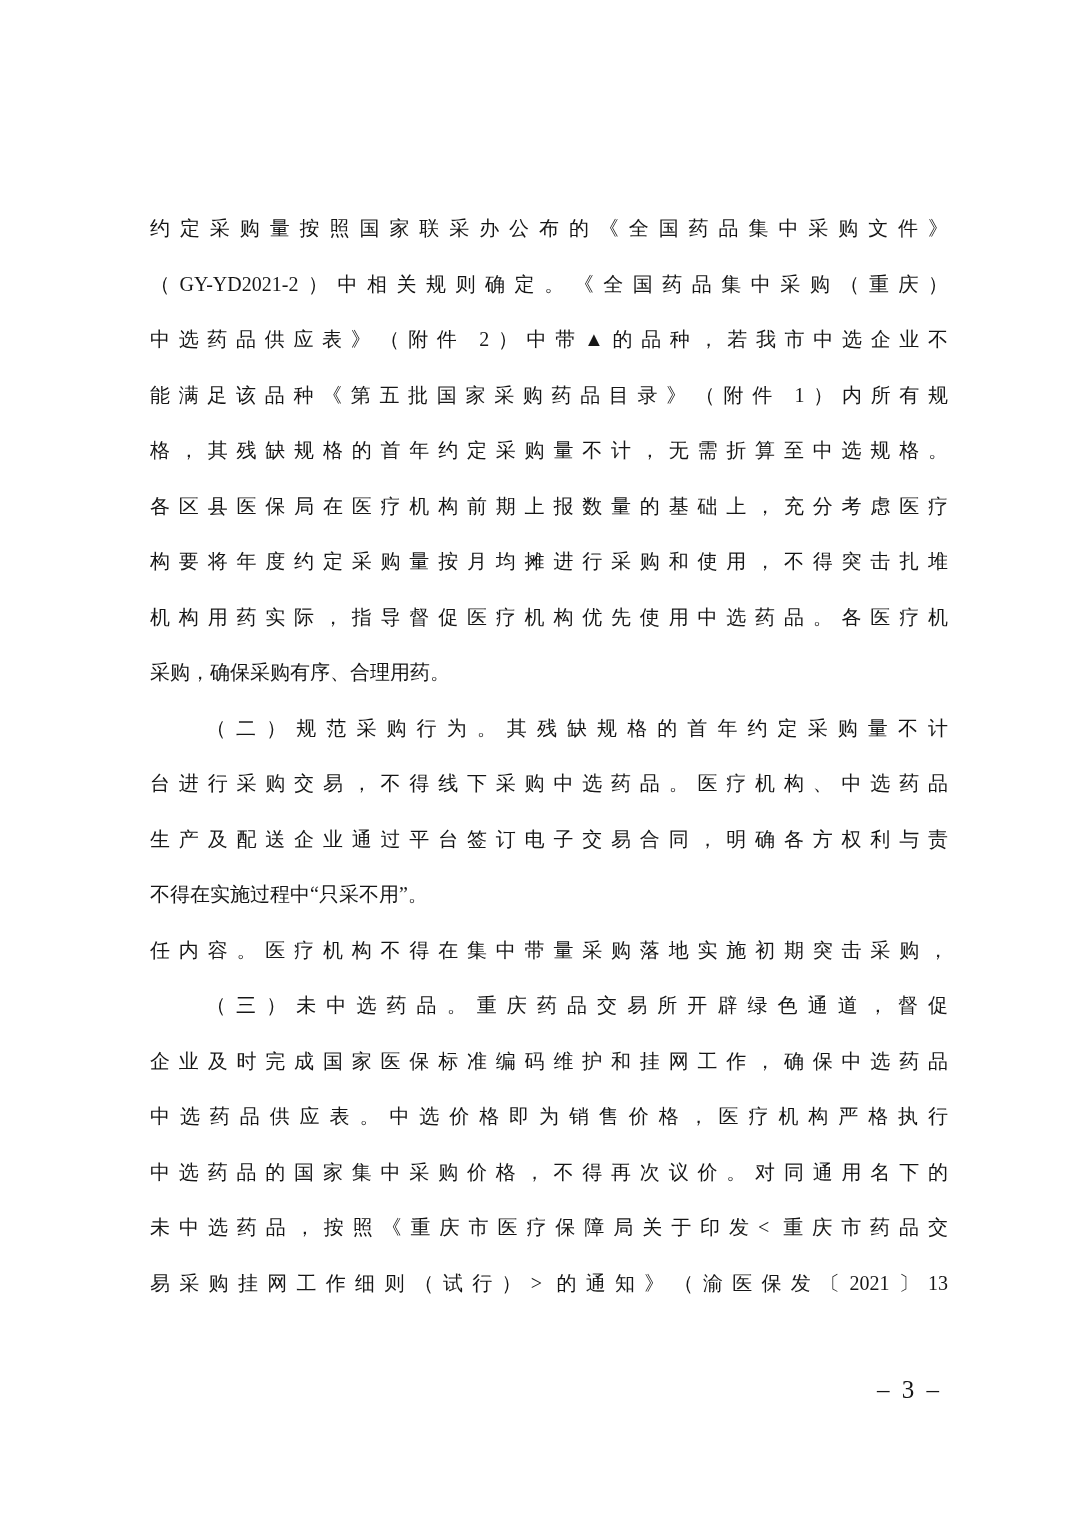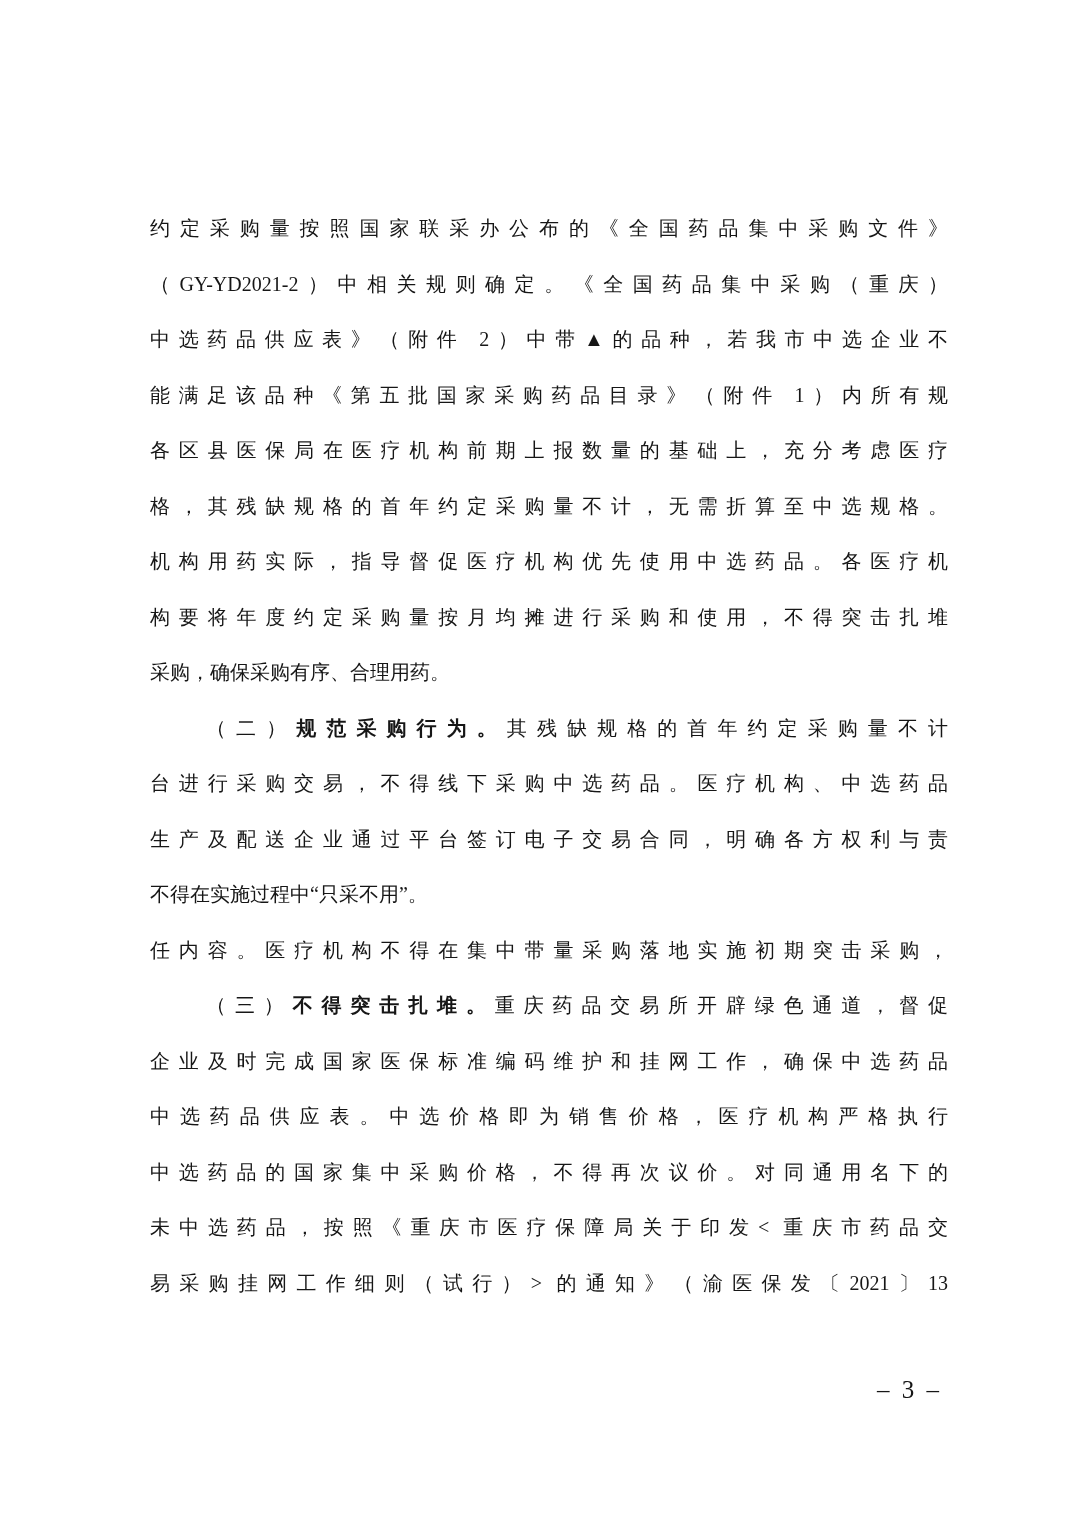--- a/index.html
+++ b/index.html
@@ -31,21 +31,21 @@
     text-justify: inter-character;
   }
   .line.short {
     text-align: center;
     text-align-last: left;
   }
   .line.indent {
     text-indent: 56px;
   }
   .hd {
-    font-weight: bold;
+    font-weight: normal;
   }
   .page-number {
     position: absolute;
     left: 150px;
     top: 1376px;
     width: 792px;
     text-align: right;
     font-size: 25px;
     letter-spacing: 3px;
     color: #161616;
@@ -53,31 +53,31 @@
 </style>
 </head>
 <body>
 
 <div class="page">
   <div class="text-block">
       <div class="line"><span>约定采购量按照国家联采办公布的《全国药品集中采购文件》</span></div>
       <div class="line"><span>（GY-YD2021-2）中相关规则确定。《全国药品集中采购（重庆）</span></div>
       <div class="line"><span>中选药品供应表》（附件 2）中带▲的品种，若我市中选企业不</span></div>
       <div class="line"><span>能满足该品种《第五批国家采购药品目录》（附件 1）内所有规</span></div>
+      <div class="line"><span>格，其残缺规格的首年约定采购量不计，无需折算至中选规格。</span></div>
       <div class="line"><span>各区县医保局在医疗机构前期上报数量的基础上，充分考虑医疗</span></div>
-      <div class="line"><span>格，其残缺规格的首年约定采购量不计，无需折算至中选规格。</span></div>
+      <div class="line"><span>构要将年度约定采购量按月均摊进行采购和使用，不得突击扎堆</span></div>
       <div class="line"><span>机构用药实际，指导督促医疗机构优先使用中选药品。各医疗机</span></div>
-      <div class="line"><span>构要将年度约定采购量按月均摊进行采购和使用，不得突击扎堆</span></div>
       <div class="line short"><span>采购，确保采购有序、合理用药。</span></div>
       <div class="line indent"><span>（二）</span><span class="hd">规范采购行为。</span><span>其残缺规格的首年约定采购量不计</span></div>
       <div class="line"><span>台进行采购交易，不得线下采购中选药品。医疗机构、中选药品</span></div>
       <div class="line"><span>生产及配送企业通过平台签订电子交易合同，明确各方权利与责</span></div>
       <div class="line short"><span>不得在实施过程中“只采不用”。</span></div>
       <div class="line"><span>任内容。医疗机构不得在集中带量采购落地实施初期突击采购，</span></div>
-      <div class="line indent"><span>（三）</span><span class="hd">不得突击扎堆。</span><span>重庆药品交易所开辟绿色通道，督促</span></div>
+      <div class="line indent"><span>（三）</span><span class="hd">未中选药品。</span><span>重庆药品交易所开辟绿色通道，督促</span></div>
       <div class="line"><span>企业及时完成国家医保标准编码维护和挂网工作，确保中选药品</span></div>
       <div class="line"><span>中选药品供应表。中选价格即为销售价格，医疗机构严格执行</span></div>
       <div class="line"><span>中选药品的国家集中采购价格，不得再次议价。对同通用名下的</span></div>
       <div class="line"><span>未中选药品，按照《重庆市医疗保障局关于印发&lt; 重庆市药品交</span></div>
       <div class="line"><span>易采购挂网工作细则（试行）&gt; 的通知》（渝医保发〔2021〕13</span></div>
     </div>
   <div class="page-number">– 3 –</div>
 </div>
 
 </body></html>

